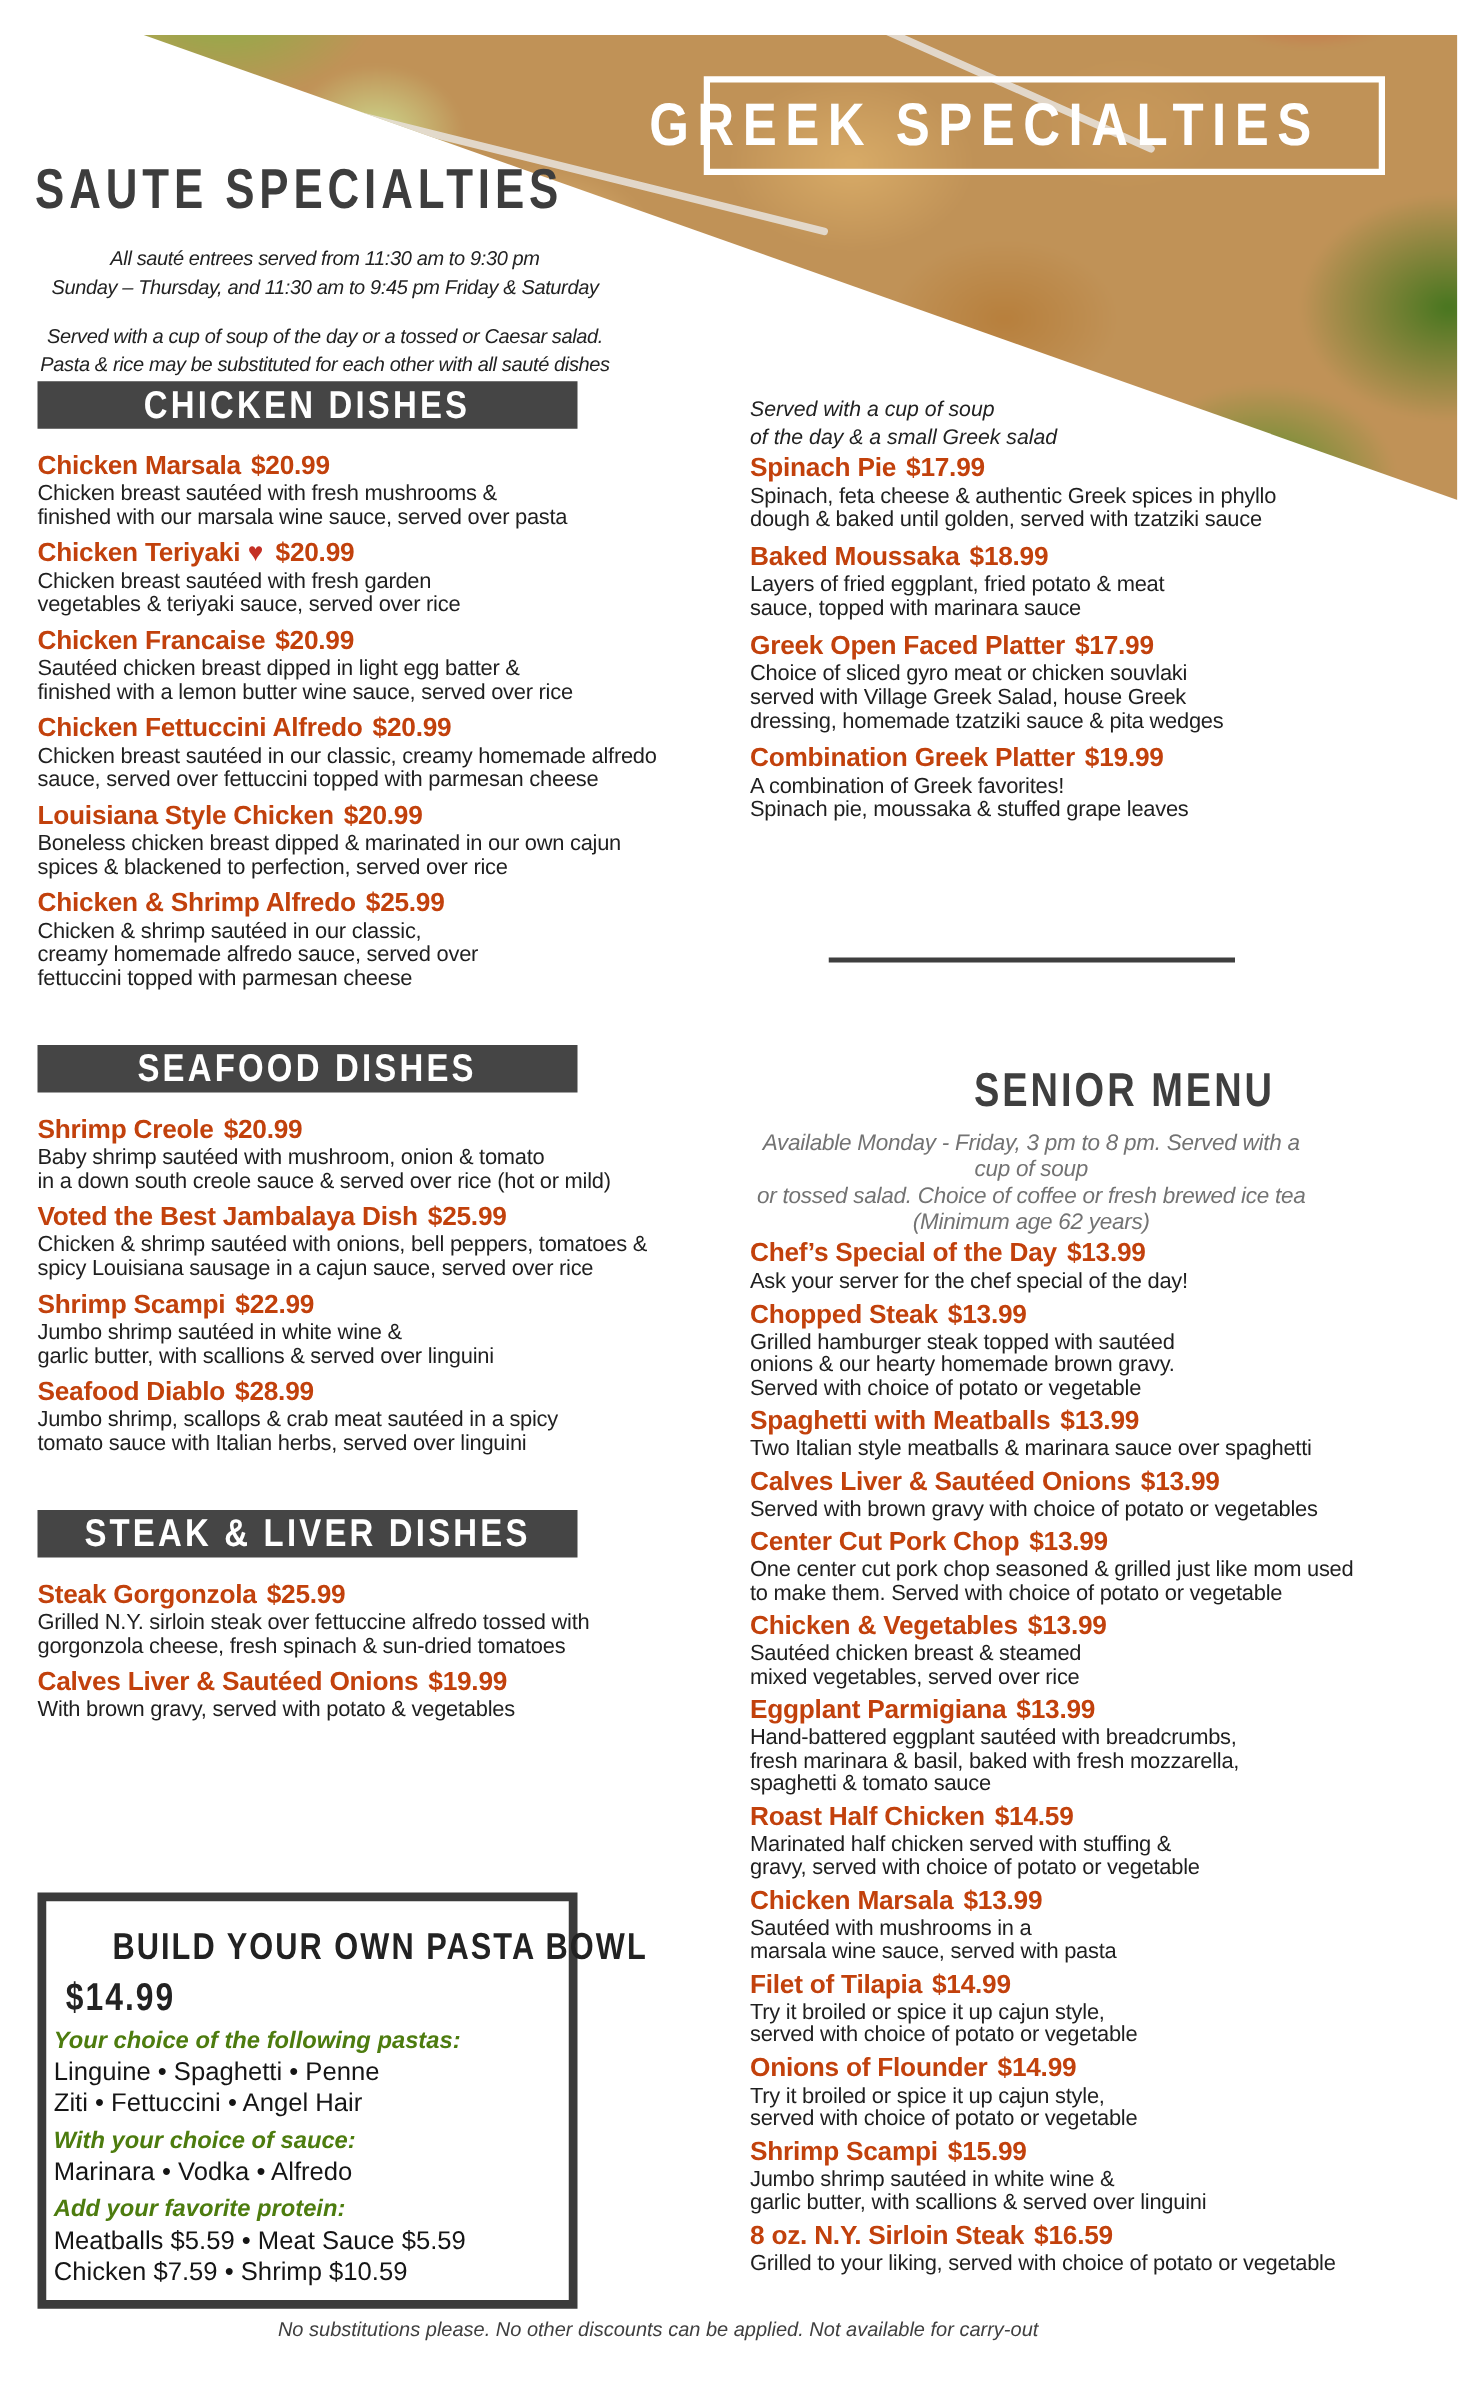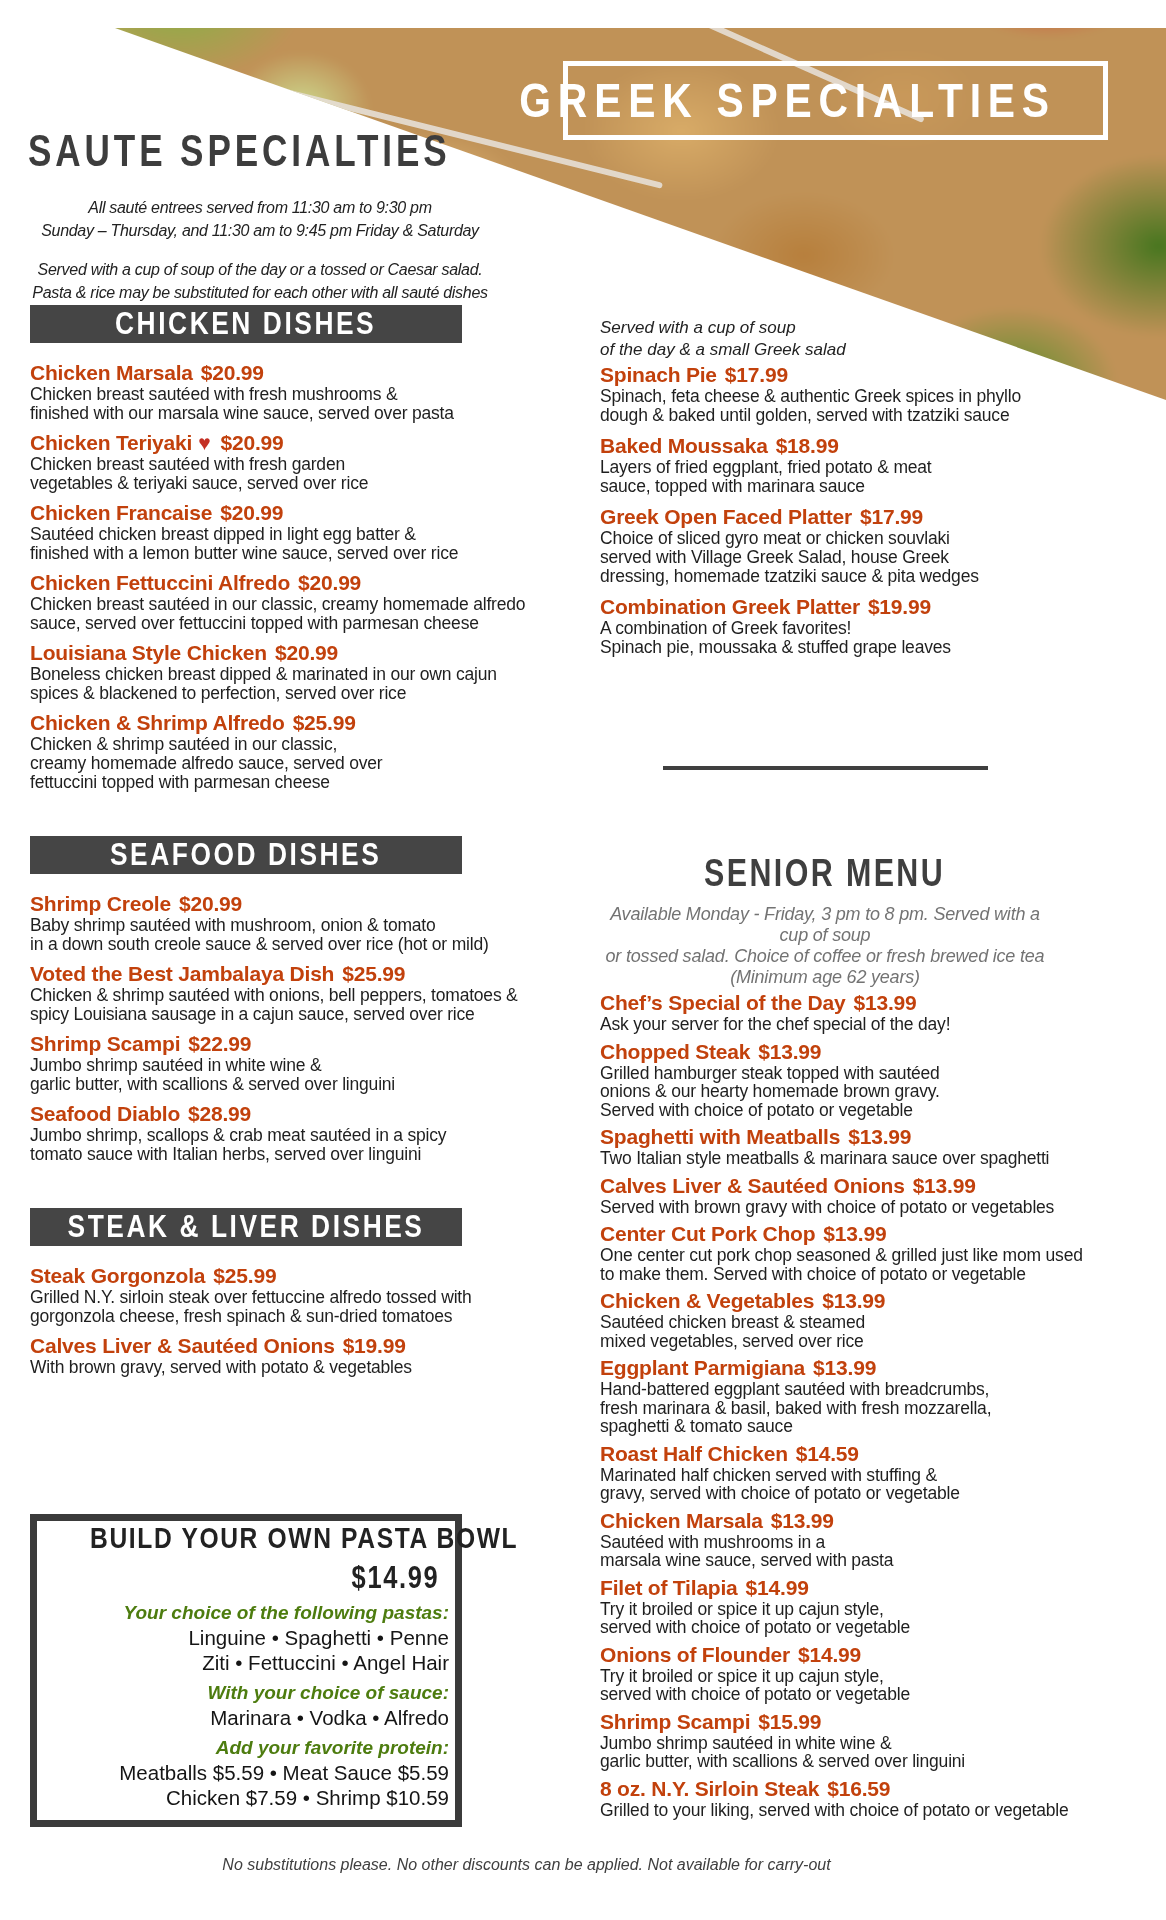--- a/index.html
+++ b/index.html
@@ -57,31 +57,31 @@
   .heart::before{content:"♥";color:#c43025;font-size:21px;margin:0 2px 0 6px;}
 
   .greek-note{position:absolute;left:600px;top:300px;font-style:italic;font-size:17px;
               line-height:22px;color:#222;white-space:pre-line;}
   .greek-col{position:absolute;left:600px;top:362px;width:560px;}
   .greek-col .item{margin-bottom:8px;}
 
   .divider{position:absolute;left:663px;top:766px;width:325px;height:4px;background:#3f3f3f;}
 
   .senior-head{position:absolute;left:600px;top:852px;width:450px;text-align:center;}
-  .senior-head h2{margin:0;font-size:38px;line-height:42px;color:#3f3f3f;}
+  .senior-head h2{margin:0;font-size:38px;line-height:42px;color:#3f3f3f;text-align:right;}
   .senior-head .cond{transform:scaleX(.8);letter-spacing:3px;}
   .senior-intro{margin:10px 0 12px 0;font-style:italic;font-size:18px;line-height:21px;
                 letter-spacing:-.2px;color:#737373;white-space:pre-line;}
   .senior-items{position:absolute;left:600px;top:990px;width:560px;}
   .senior-items .item{margin-bottom:5px;}
   .senior-items .item p{line-height:18.5px;}
 
   
   .pasta-box{position:absolute;left:30px;top:1514px;width:432px;box-sizing:border-box;
-             border:7px solid #3b3b3b;background:#fff;text-align:right;padding:0 6px 10px;}
+             border:7px solid #3b3b3b;background:#fff;text-align:left;padding:20px 6px 10px;}
   .pasta-title{font-size:30px;line-height:34px;color:#222;}
   .pasta-title .cond,.pasta-price .cond{transform:scaleX(.82);letter-spacing:2px;}
   .pasta-price{font-size:31px;line-height:35px;color:#222;margin-top:5px;}
   .pasta-label{font-size:19px;line-height:25px;font-weight:700;font-style:italic;color:#4d7c0f;margin-top:5px;}
   .pasta-line{font-size:20.5px;line-height:25px;color:#151515;}
 
   .footer{position:absolute;left:0;top:1856px;width:1053px;text-align:center;font-style:italic;
           font-size:16px;color:#404040;}
 </style>
 </head>

